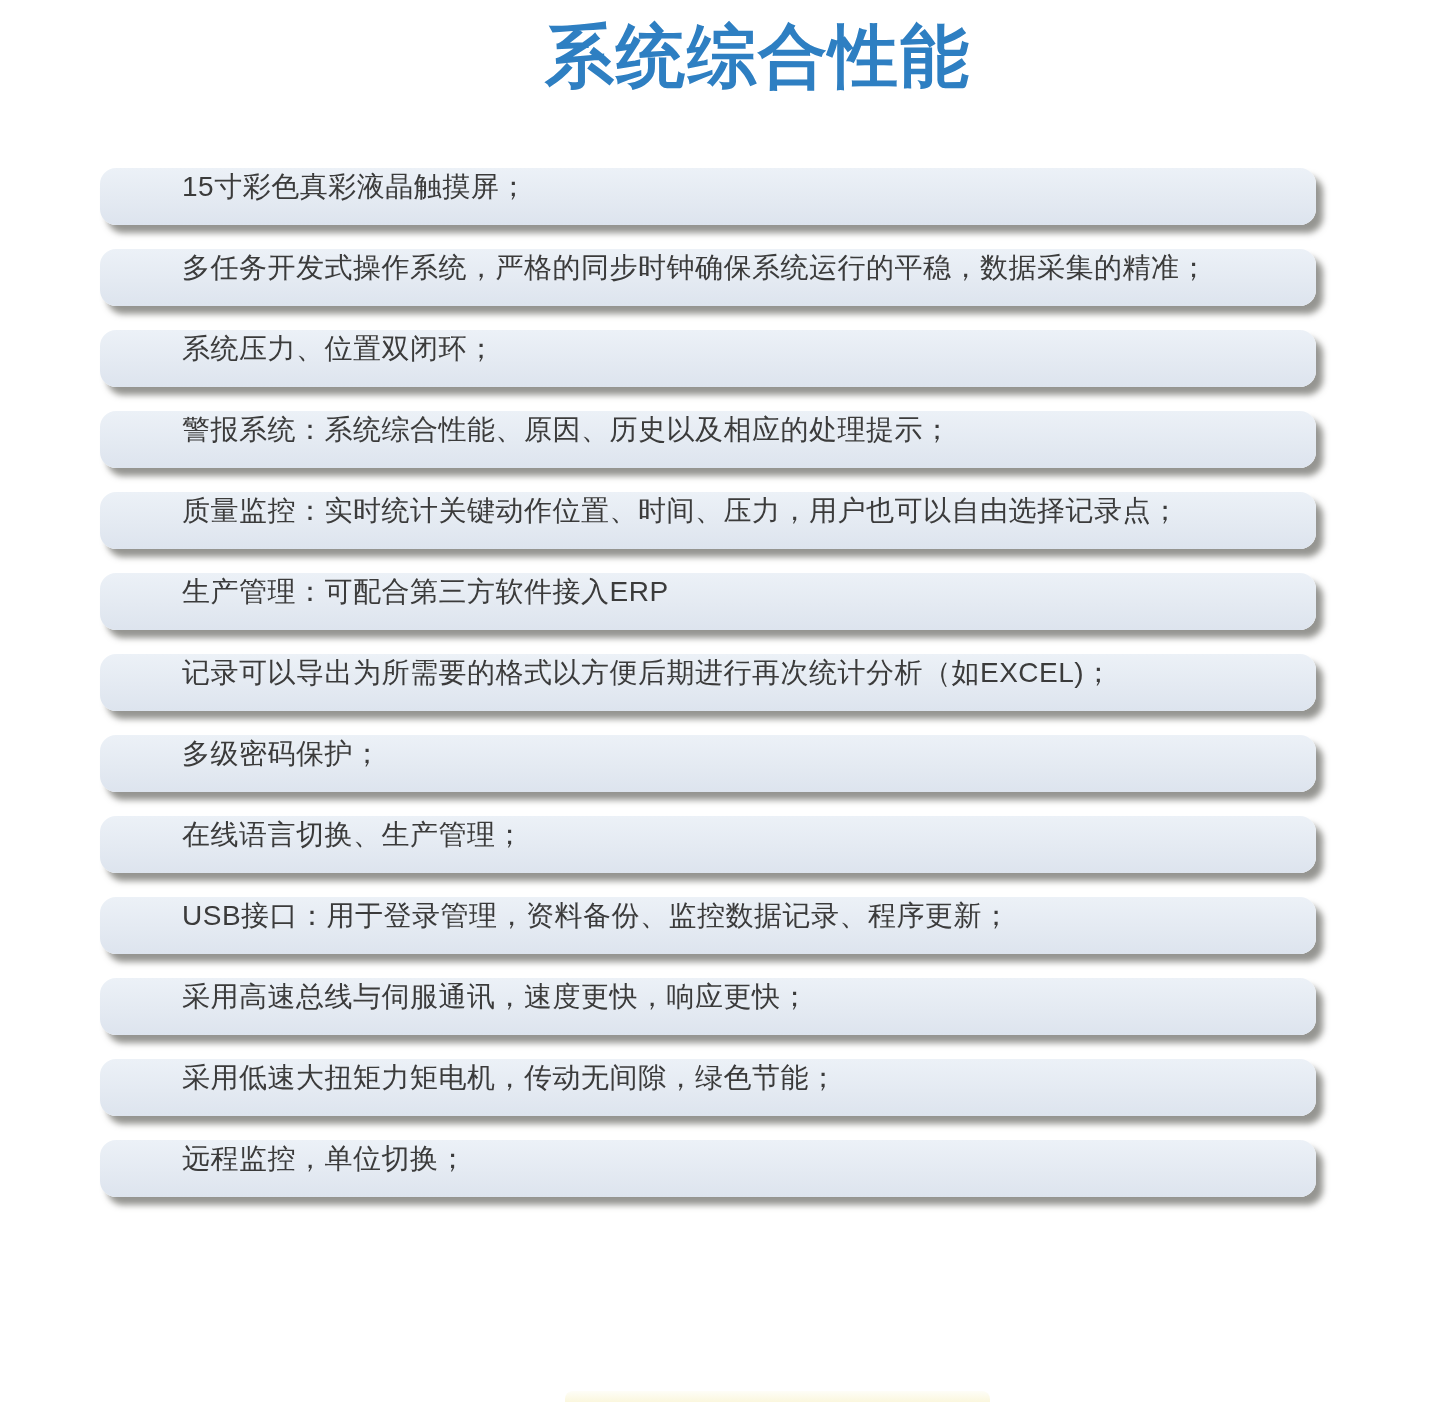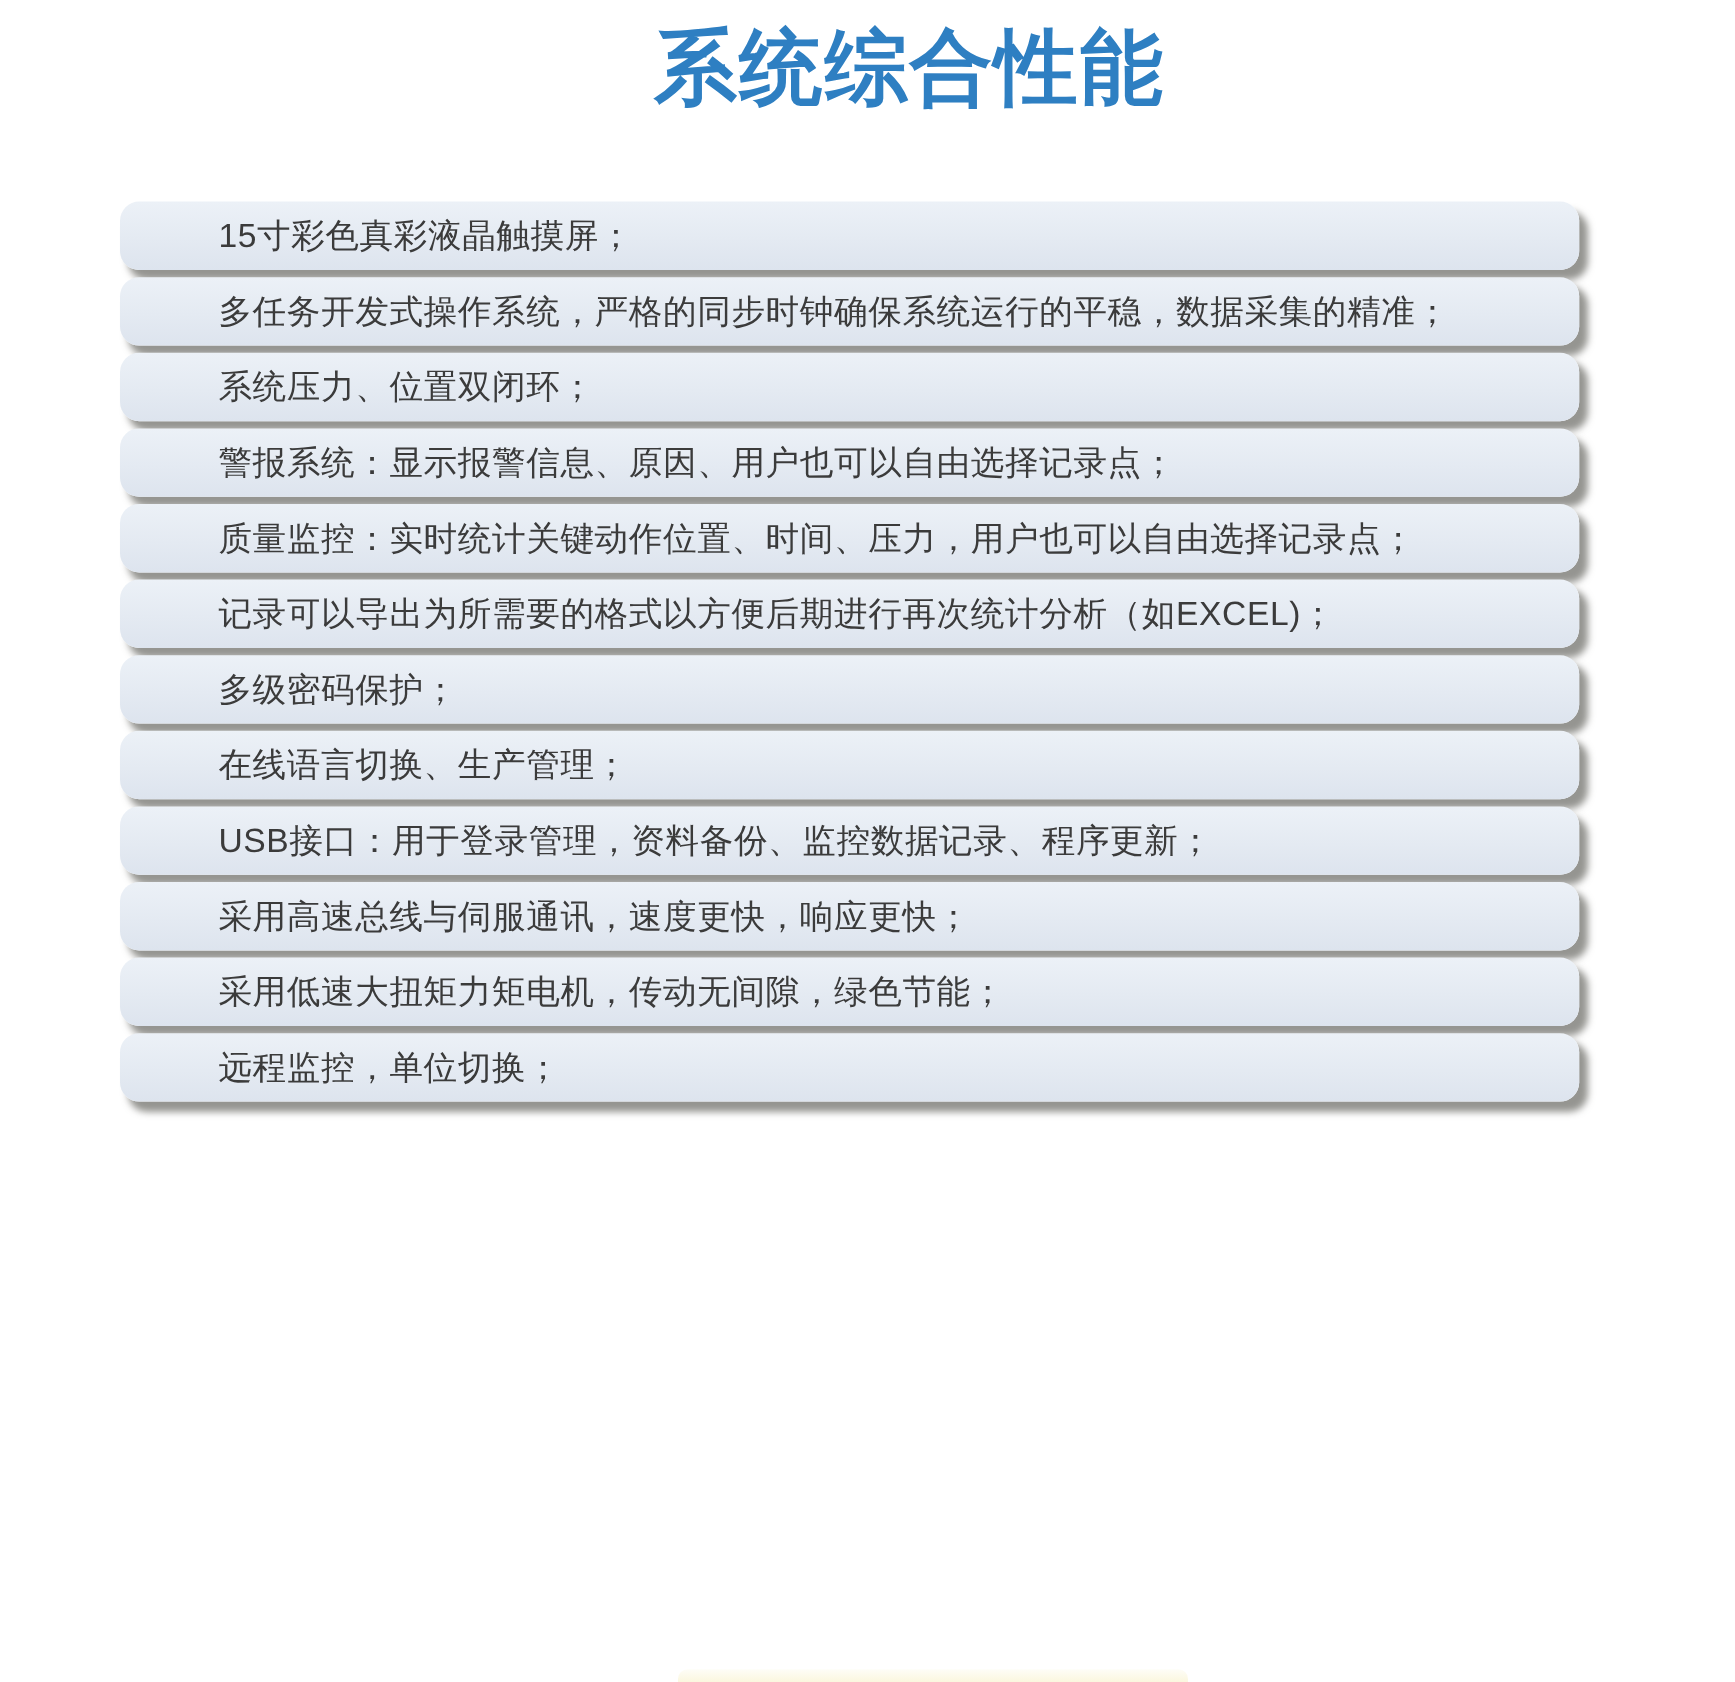--- a/index.html
+++ b/index.html
@@ -28,26 +28,25 @@
     color: #2e7fc2;
   }
   .bars {
     position: absolute;
     top: 168px;
     left: 100px;
     width: 1216px;
   }
   .bar {
     height: 57px;
-    margin-bottom: 6px;
+    margin-bottom: 24px;
     border-radius: 16px;
     background: linear-gradient(180deg, #ecf1f7 0%, #e4eaf2 55%, #dde4ee 100%);
     box-shadow: 7px 8px 6px rgba(84, 84, 78, 0.62);
     display: flex;
-    align-items: center;
     box-sizing: border-box;
     padding: 0 30px 0 82px;
   }
   .bar-text {
     font-size: 28px;
     color: #3b3b3b;
     letter-spacing: 0.5px;
     white-space: nowrap;
   }
   .cutoff-banner {
@@ -69,24 +68,27 @@
   <div class="bar">
     <span class="bar-text">15寸彩色真彩液晶触摸屏；</span>
   </div>
   <div class="bar">
     <span class="bar-text">多任务开发式操作系统，严格的同步时钟确保系统运行的平稳，数据采集的精准；</span>
   </div>
   <div class="bar">
     <span class="bar-text">系统压力、位置双闭环；</span>
   </div>
   <div class="bar">
-    <span class="bar-text">警报系统：显示报警信息、原因、用户也可以自由选择记录点；</span>
+    <span class="bar-text">警报系统：系统综合性能、原因、历史以及相应的处理提示；</span>
   </div>
   <div class="bar">
     <span class="bar-text">质量监控：实时统计关键动作位置、时间、压力，用户也可以自由选择记录点；</span>
+  </div>
+  <div class="bar">
+    <span class="bar-text">生产管理：可配合第三方软件接入ERP</span>
   </div>
   <div class="bar">
     <span class="bar-text">记录可以导出为所需要的格式以方便后期进行再次统计分析（如EXCEL)；</span>
   </div>
   <div class="bar">
     <span class="bar-text">多级密码保护；</span>
   </div>
   <div class="bar">
     <span class="bar-text">在线语言切换、生产管理；</span>
   </div>

